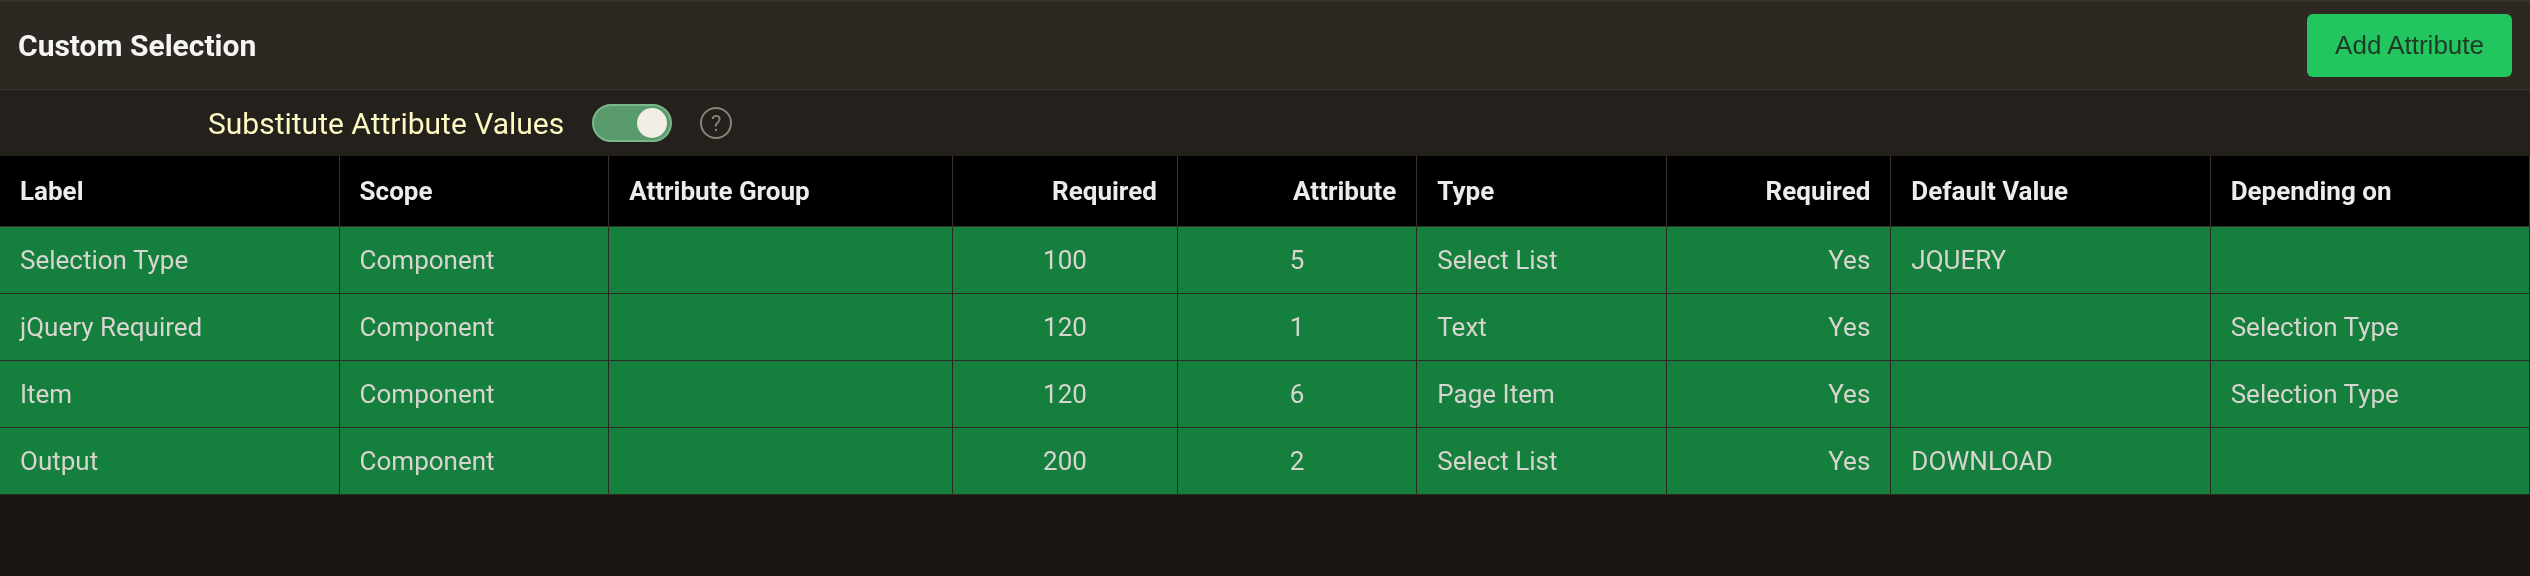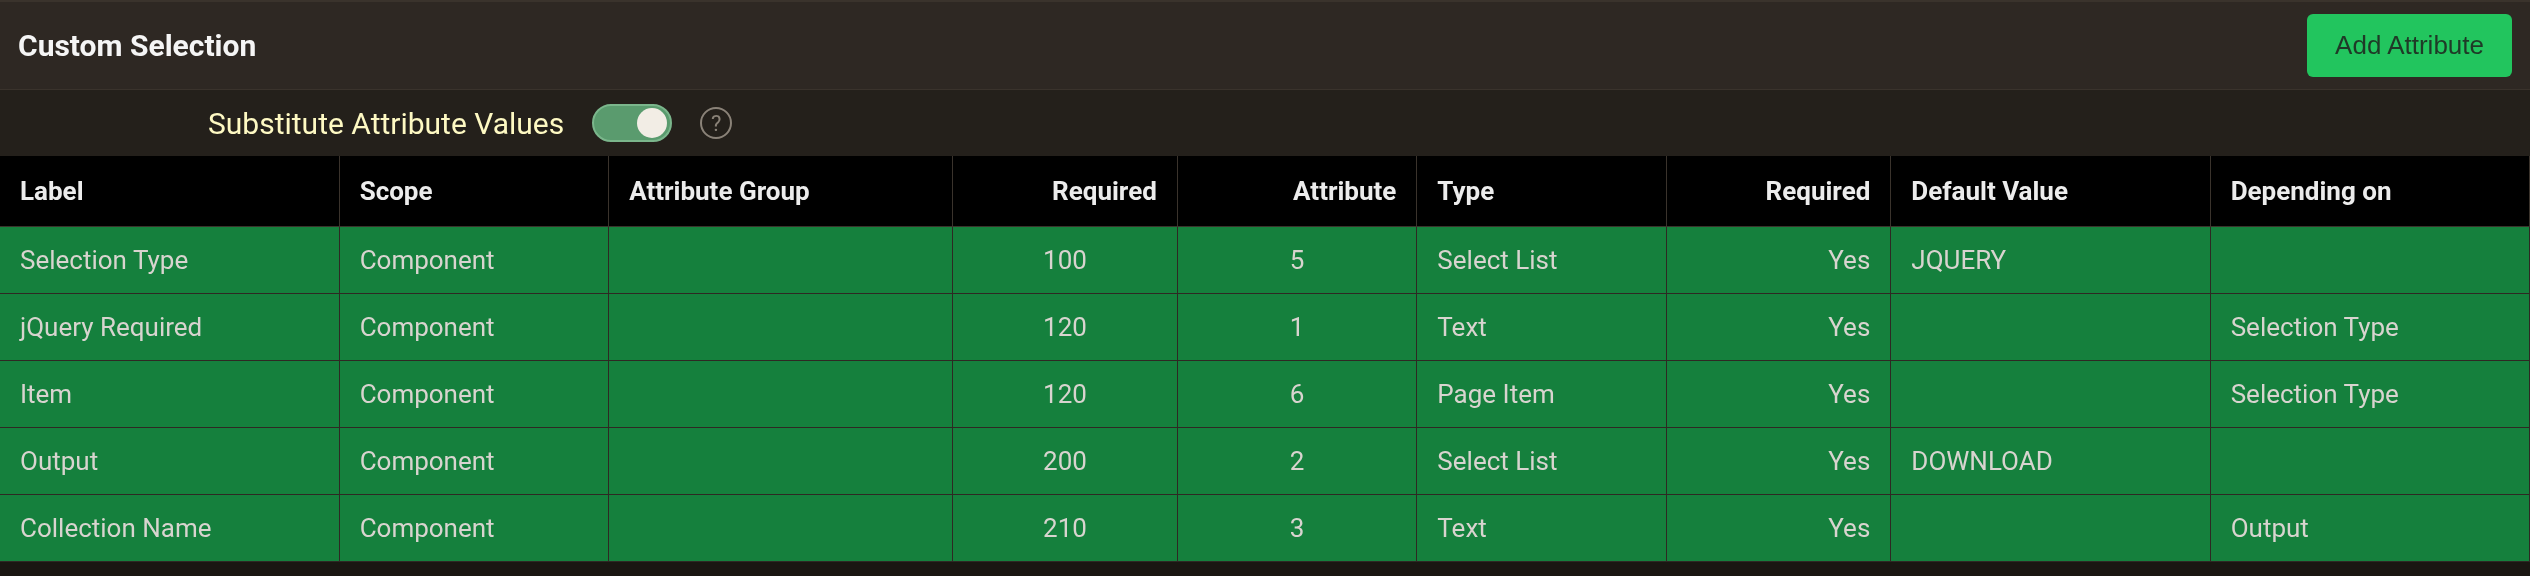--- a/index.html
+++ b/index.html
@@ -203,25 +203,14 @@
         <td class="link-cell">Output</td>
         <td>Component</td>
         <td></td>
         <td class="num">200</td>
         <td class="num">2</td>
         <td>Select List</td>
         <td class="center">Yes</td>
         <td>DOWNLOAD</td>
         <td></td>
       </tr>
-      <tr>
-        <td class="link-cell">Collection Name</td>
-        <td>Component</td>
-        <td></td>
-        <td class="num">210</td>
-        <td class="num">3</td>
-        <td>Text</td>
-        <td class="center">Yes</td>
-        <td></td>
-        <td>Output</td>
-      </tr>
     </tbody>
 </table>
 
 </body></html>

